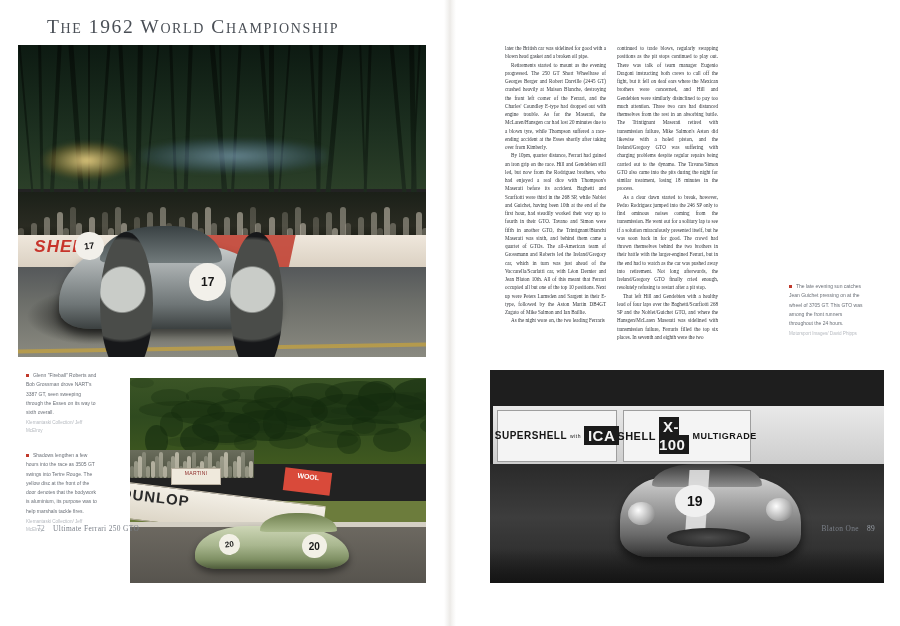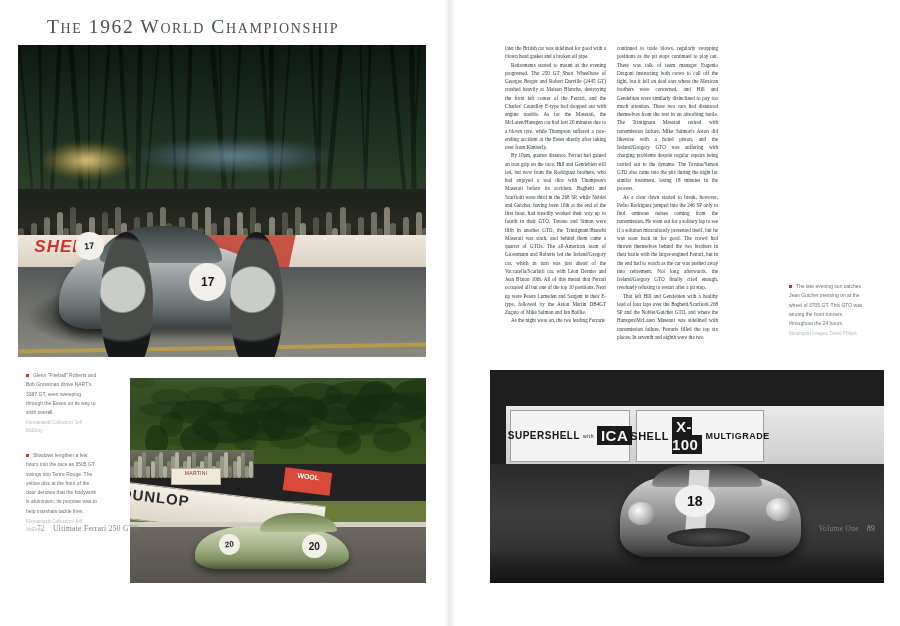--- a/index.html
+++ b/index.html
@@ -99,21 +99,21 @@
      background:linear-gradient(to bottom,#cdd6b6 0%,#a9b78f 45%,#7f9064 78%,#4e5c3a 100%);
      border-radius:34% 40% 18% 16% / 66% 70% 30% 26%;box-shadow:0 4px 7px rgba(0,0,0,.45);}
   .p2-roof{position:absolute;left:44%;top:66%;width:26%;height:9%;
      background:linear-gradient(to bottom,#70804f,#aab98c);border-radius:46% 46% 8% 8% / 92% 92% 8% 8%;}
   .p2-num{position:absolute;border-radius:50%;background:#f2f0e6;color:#1a1a1a;
      font-family:"Liberation Sans",sans-serif;font-weight:bold;display:flex;align-items:center;justify-content:center;}
 
   
   #photo-bw{left:490px;top:370px;width:394px;height:213px;filter:grayscale(1);}
   .p3-bg{position:absolute;inset:0;background:#1e1e1e;}
-  .p3-wall{position:absolute;left:16px;top:17%;width:100%;height:27%;
+  .p3-wall{position:absolute;left:3px;top:17%;width:100%;height:27%;
      background:linear-gradient(to bottom,#e9e9e9,#cdcdcd);}
   .p3-wall .seg{position:absolute;top:6%;height:88%;background:#f4f4f4;border:1px solid #9e9e9e;
      display:flex;align-items:center;justify-content:center;gap:3px;}
   .p3-wall .seg span{font-family:"Liberation Sans",sans-serif;font-weight:bold;color:#161616;letter-spacing:.5px;}
   .p3-ica b{background:#1b1b1b;color:#f4f4f4;padding:1px 4px;font-size:15px;}
   .p3-ground{position:absolute;left:0;top:44%;width:100%;height:56%;
      background:linear-gradient(to bottom,#2a2a2a,#3d3d3d 45%,#262626 100%);}
   .p3-car{position:absolute;left:33%;top:50%;width:46%;height:38%;
      background:linear-gradient(to bottom,#d2d2d2 0%,#9a9a9a 40%,#6a6a6a 72%,#343434 100%);
      border-radius:26% 30% 16% 16% / 54% 56% 28% 26%;box-shadow:0 6px 10px rgba(0,0,0,.6);}
@@ -385,21 +385,21 @@
         <span style="font-size:9px;">MULTIGRADE</span>
       </div>
     </div>
     <div class="p3-ground"></div>
     <div class="p3-car"></div>
     <div class="p3-screen"></div>
     <div class="p3-stripe"></div>
     <div class="p3-lamp" style="left:35%;top:62%;width:7%;height:11%;"></div>
     <div class="p3-lamp" style="left:70%;top:60%;width:7%;height:11%;"></div>
     <div class="p3-grille"></div>
-    <div class="p3-num" style="left:47%;top:54%;width:10%;height:15%;font-size:14px;">18</div>
+    <div class="p3-num" style="left:47%;top:54%;width:10%;height:15%;font-size:14px;">19</div>
     <div class="p3-foliage"></div>
   </div>
 
   <div class="col" id="col-1">
       <p class="first">later the British car was sidelined for good with a blown head gasket and a broken oil pipe.</p>
       <p>Retirements started to mount as the evening progressed. The 250 GT Short Wheelbase of Georges Berger and Robert Darville (2445 GT) crashed heavily at Maison Blanche, destroying the front left corner of the Ferrari, and the Charles' Coundley E-type had dropped out with engine trouble. As for the Maserati, the McLaren/Hansgen car had lost 20 minutes due to a blown tyre, while Thompson suffered a race-ending accident at the Esses shortly after taking over from Kimberly.</p>
       <p>By 10pm, quarter distance, Ferrari had gained an iron grip on the race. Hill and Gendebien still led, but now from the Rodriguez brothers, who had enjoyed a real dice with Thompson's Maserati before its accident. Baghetti and Scarfiotti were third in the 268 SP, while Noblet and Guichet, having been 10th at the end of the first hour, had steadily worked their way up to fourth in their GTO. Tavano and Simon were fifth in another GTO, the Trintignant/Bianchi Maserati was sixth, and behind them came a quartet of GTOs. The all-American team of Grossmann and Roberts led the Ireland/Gregory car, which in turn was just ahead of the Vaccarella/Scarlatti car, with Léon Dernier and Jean Blaton 10th. All of this meant that Ferrari occupied all but one of the top 10 positions. Next up were Peters Lumsden and Sargent in their E-type, followed by the Aston Martin DB4GT Zagato of Mike Salmon and Ian Baillie.</p>
       <p>As the night wore on, the two leading Ferraris</p>
     </div>
   <div class="col" id="col-2">
@@ -421,17 +421,17 @@
 
   <div class="caption" id="caption-guichet">
     <span class="bullet"></span><span>The late evening sun catches Jean Guichet pressing on at the wheel of 3705 GT. This GTO was among the front runners throughout the 24 hours.</span>
     <span class="credit">Motorsport Images/ David Phipps</span>
   </div>
 
   <div class="folio" id="folio-left">
     <span class="num">72</span><span>Ultimate Ferrari 250 GTO</span>
   </div>
   <div class="folio" id="folio-right">
-    <span>Volume One</span><span class="num">89</span>
+    <span>Blaton One</span><span class="num">89</span>
   </div>
 
   <div class="gutter"></div>
 </div>
 
 </body></html>

